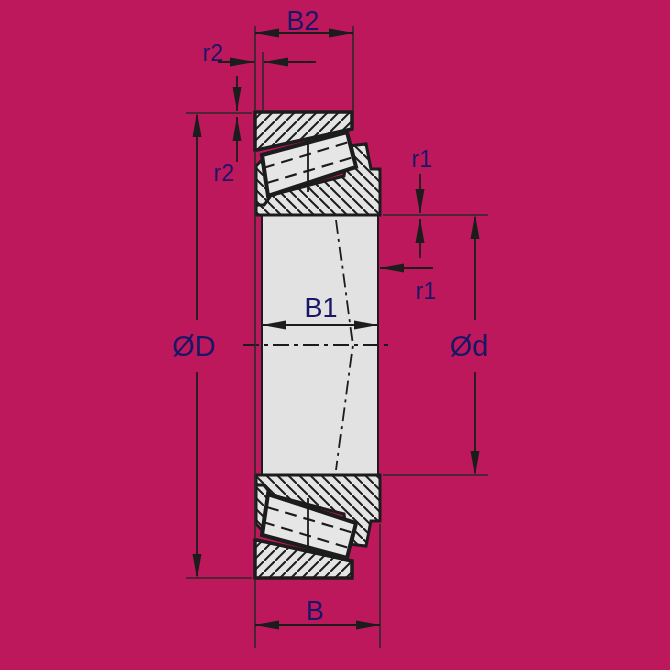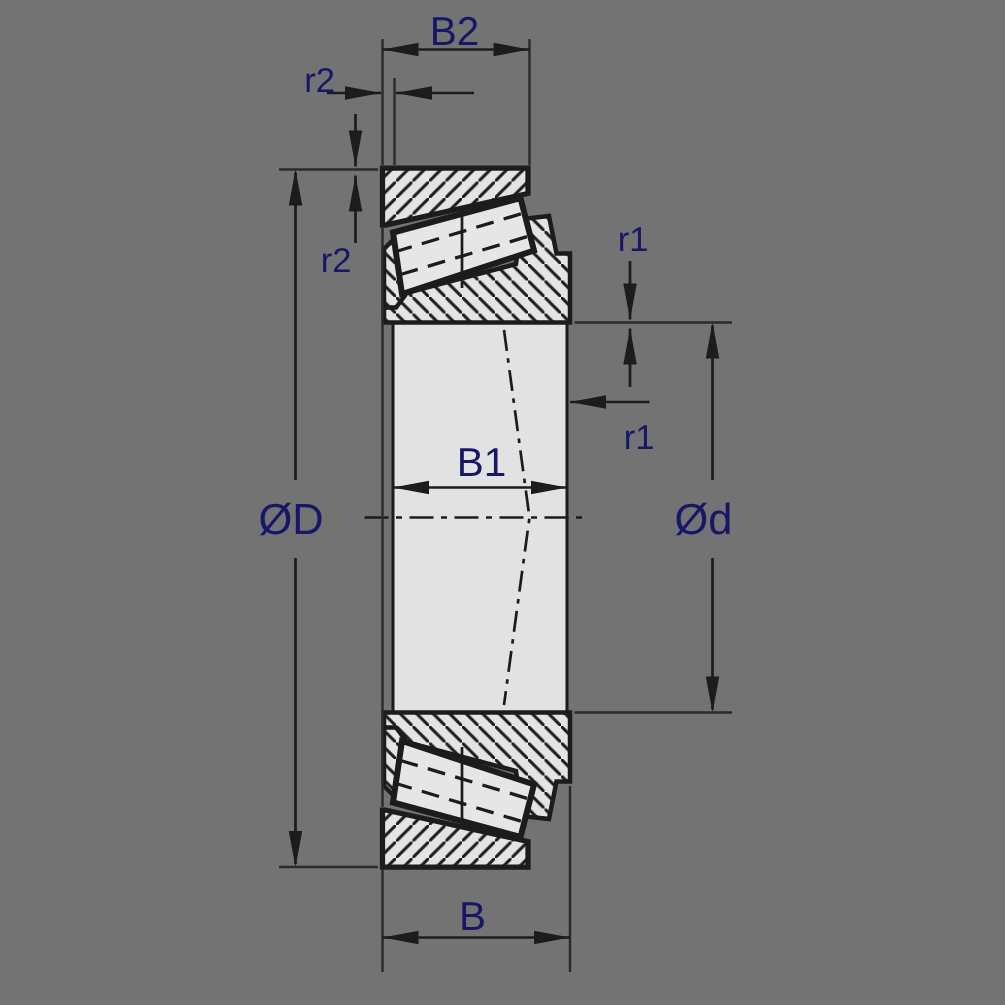--- a/index.html
+++ b/index.html
@@ -1,16 +1,16 @@
 <!DOCTYPE html>
 <html><head>
 <meta charset="utf-8">
 <style>
   html,body{margin:0;padding:0;background:#ffffff;}
-  .stage{width:670px;height:670px;position:relative;background:#737373;overflow:hidden;}
+  .stage{width:670px;height:670px;position:relative;background:#be185d;overflow:hidden;}
   svg{display:block;}
   text{font-family:"Liberation Sans", sans-serif;}
   .dimtext{font-weight:400;}
 </style>
 </head>
 <body>
 
 <div class="stage">
 <svg width="670" height="670" viewBox="0 0 670 670">
   <defs>

